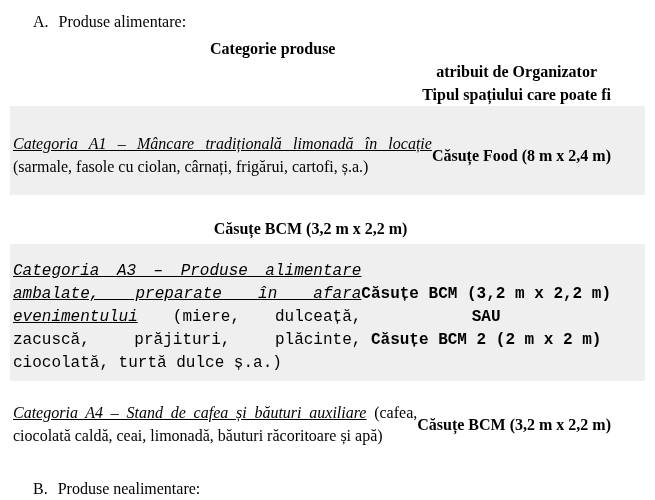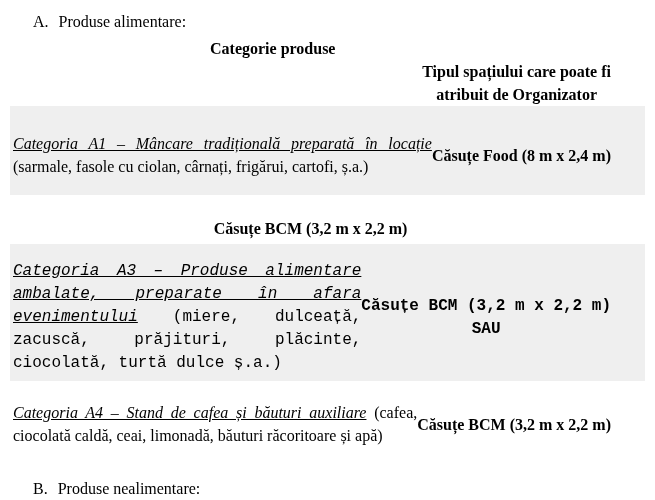--- a/index.html
+++ b/index.html
@@ -59,47 +59,48 @@
 
   <div class="sec-heading">
     <span class="marker">A.</span><span>Produse alimentare:</span>
   </div>
 
   <div class="hdr-row">
     <div class="col-left">
       <span>Categorie produse</span>
     </div>
     <div class="col-right">
+      <div class="space-line">atribuit de Organizator</div>
       <div class="space-line">Tipul spațiului care poate fi</div>
-      <div class="space-line">atribuit de Organizator</div>
     </div>
   </div>
 
   <div class="trow shaded row1">
     <div class="col-left">
-      <span class="iu">Categoria A1 – Mâncare tradițională preparată în locație</span><span> (sarmale, fasole cu ciolan, cârnați, frigărui, cartofi, ș.a.)</span>
+      <span class="iu">Categoria A1 – Mâncare tradițională limonadă în locație</span><span> (sarmale, fasole cu ciolan, cârnați, frigărui, cartofi, ș.a.)</span>
     </div>
     <div class="col-right">
       <div class="space-line">Căsuțe Food (8 m x 2,4 m)</div>
     </div>
   </div>
 
   <div class="trow row2">
     <div class="col-right">
       <div class="space-line">Căsuțe BCM (3,2 m x 2,2 m)</div>
     </div>
   </div>
 
   <div class="trow shaded row3">
     <div class="col-left">
       <span class="iu">Categoria A3 – Produse alimentare ambalate, preparate în afara evenimentului</span><span> (miere, dulceață, zacuscă, prăjituri, plăcinte, ciocolată, turtă dulce ș.a.)</span>
     </div>
     <div class="col-right">
       <div class="space-line">Căsuțe BCM (3,2 m x 2,2 m)</div>
       <div class="space-line">SAU</div>
+      <div class="space-line">Căsuțe BCM 2 (2 m x 2 m)</div>
     </div>
   </div>
 
   <div class="trow row4">
     <div class="col-left">
       <span class="iu">Categoria A4 – Stand de cafea și băuturi auxiliare</span><span> (cafea, ciocolată caldă, ceai, limonadă, băuturi răcoritoare și apă)</span>
     </div>
     <div class="col-right">
       <div class="space-line">Căsuțe BCM (3,2 m x 2,2 m)</div>
     </div>

